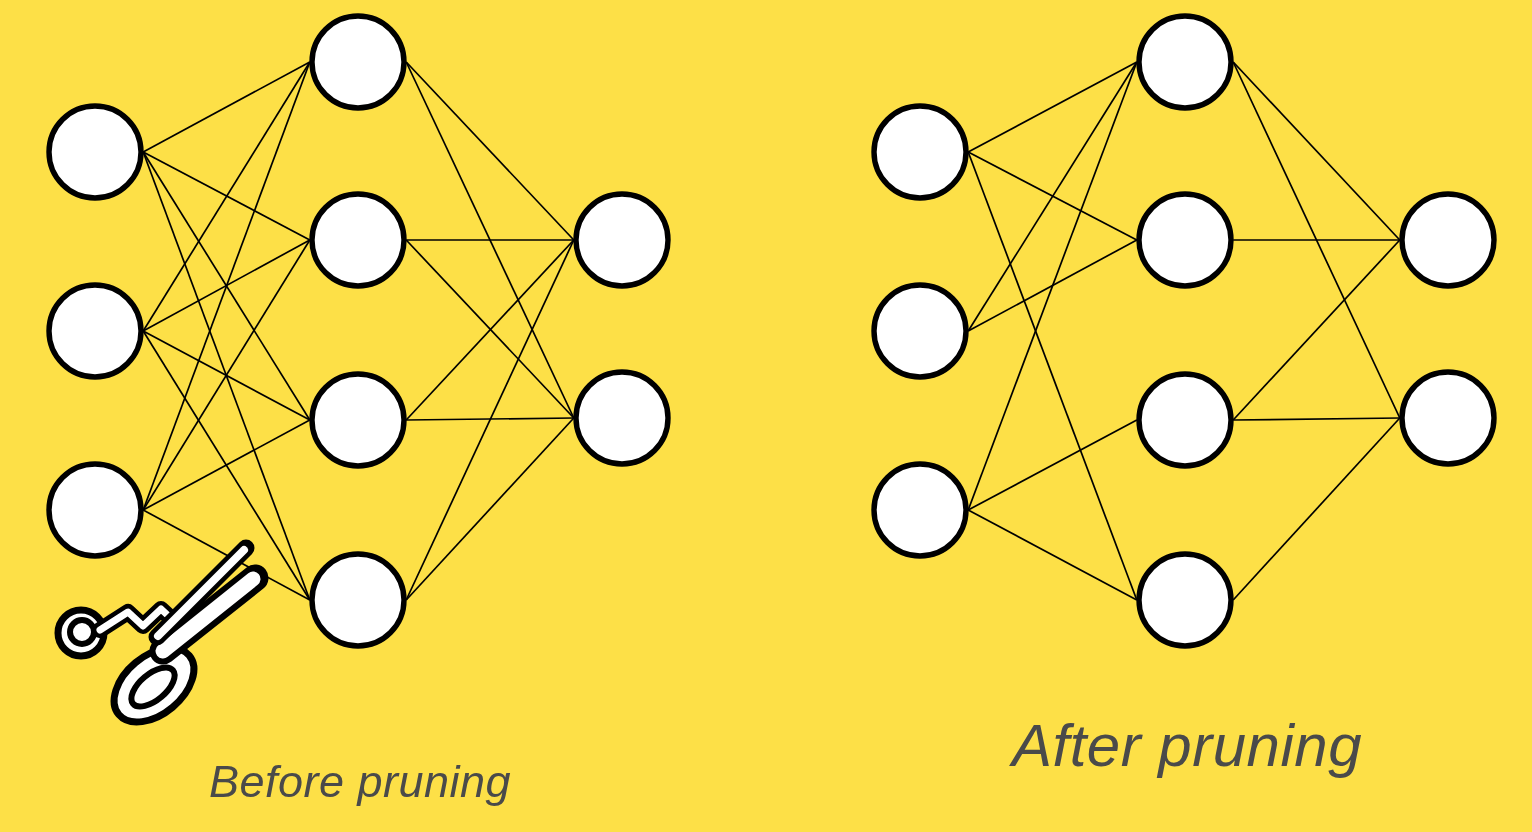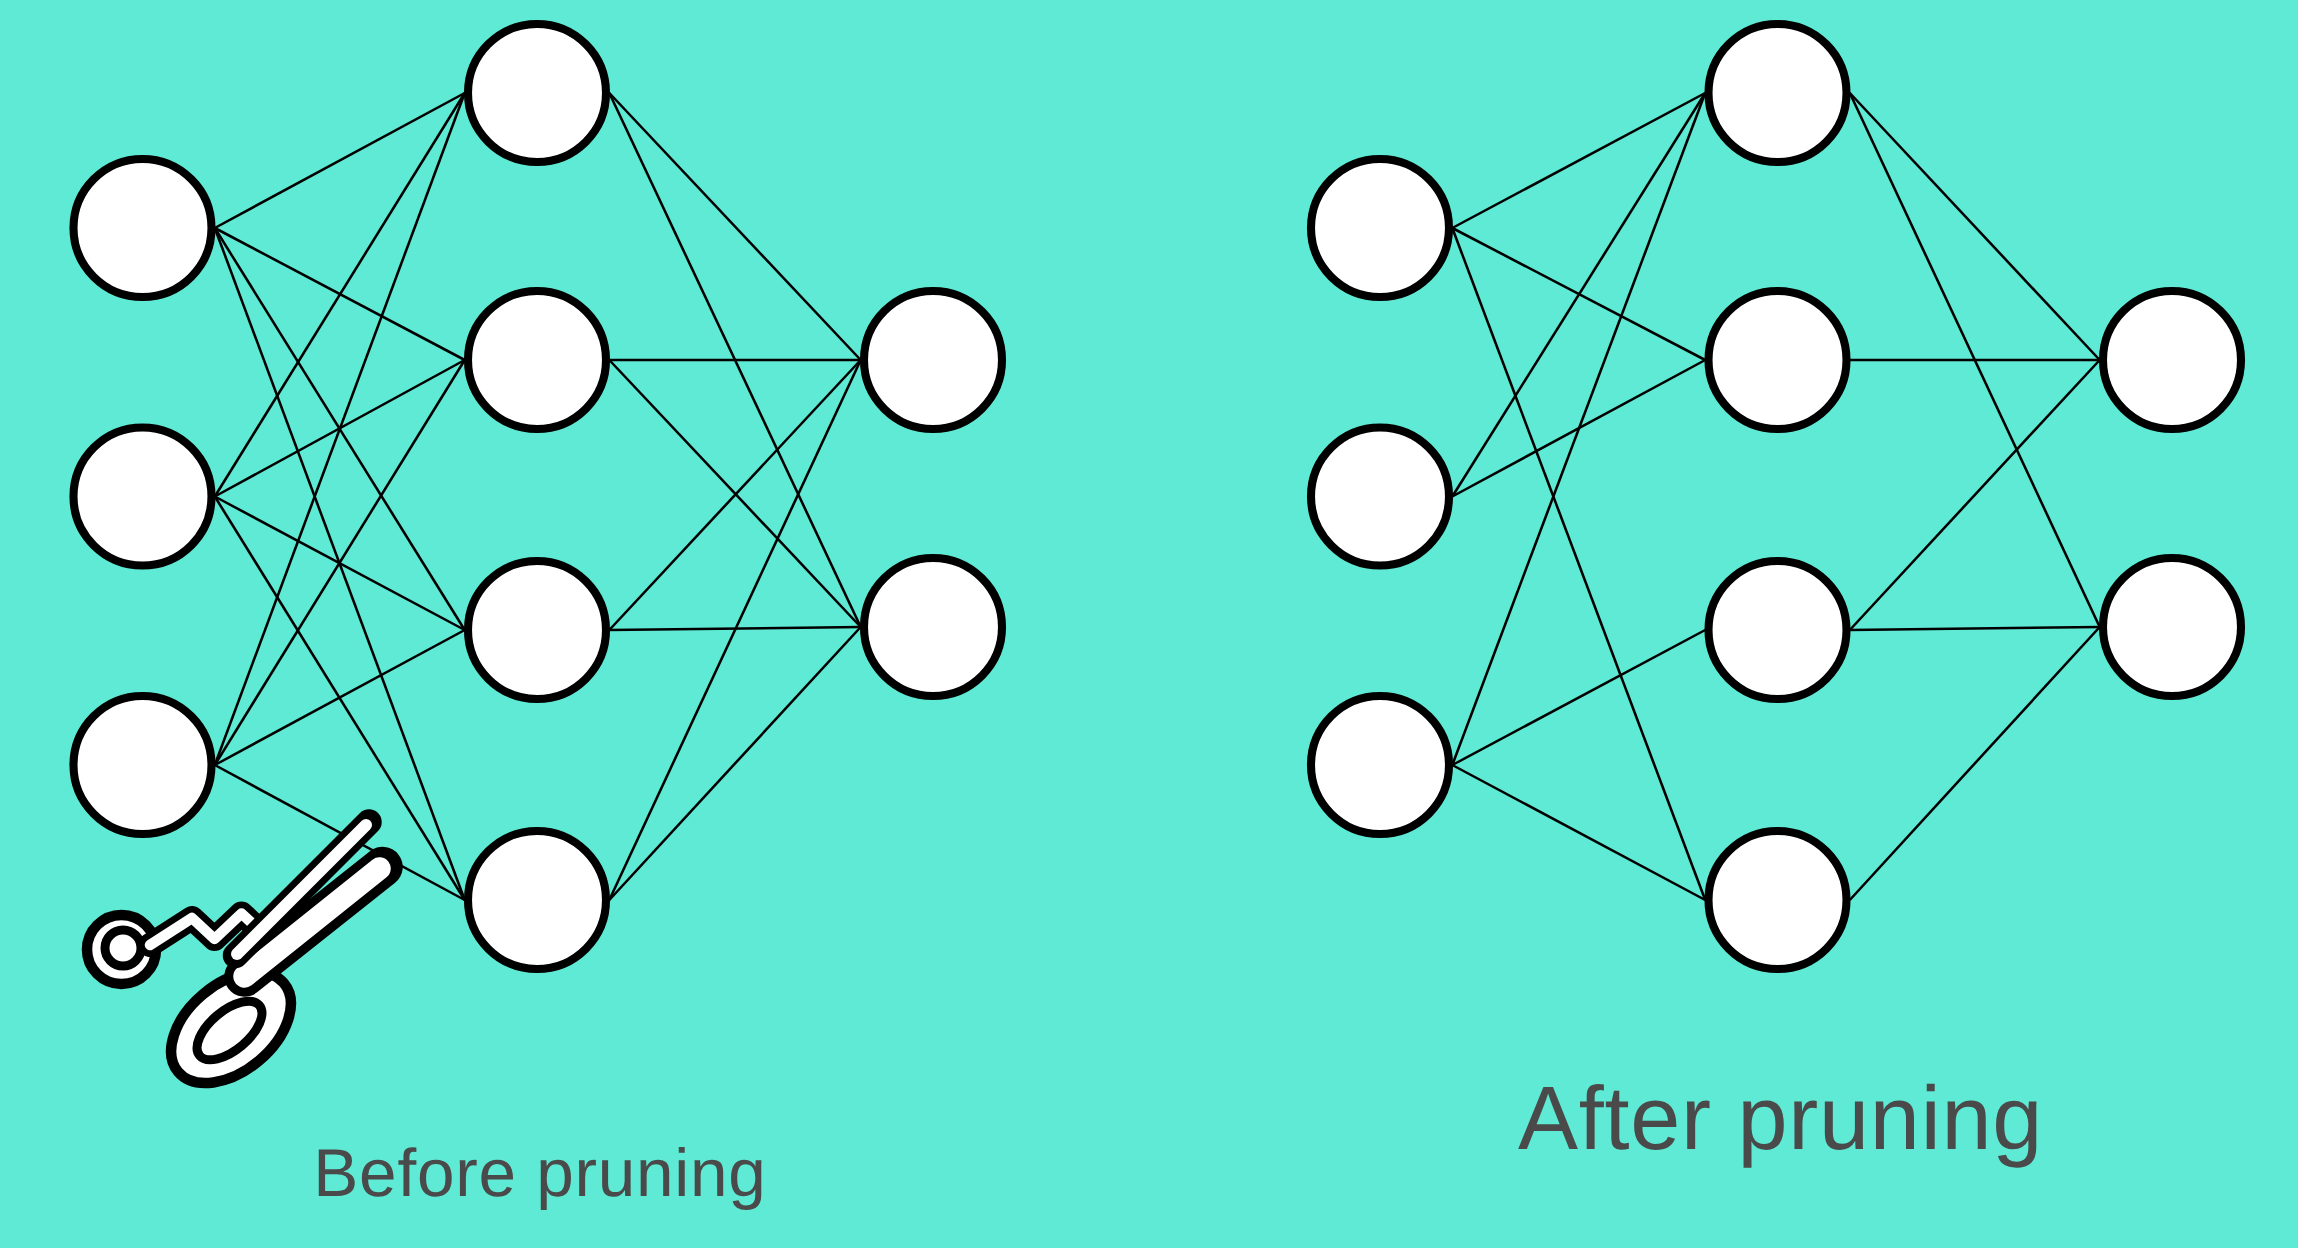--- a/index.html
+++ b/index.html
@@ -1,21 +1,22 @@
 <!DOCTYPE html>
 <html><head>
 <meta charset="utf-8">
 <style>
   html, body { margin: 0; padding: 0; background: #ffffff; }
   .canvas {
     position: relative;
     width: 1532px;
     height: 832px;
-    background: #5eead4;
+    background: #fde047;
     overflow: hidden;
+    font-style: italic;
   }
   .diagram-svg { position: absolute; left: 0; top: 0; }
   .caption {
     position: absolute;
     transform: translateX(-50%);
     font-family: "Liberation Sans", sans-serif;
     font-size: 45px;
     font-weight: 400;
     letter-spacing: 0.5px;
     color: #4a4a4a;

